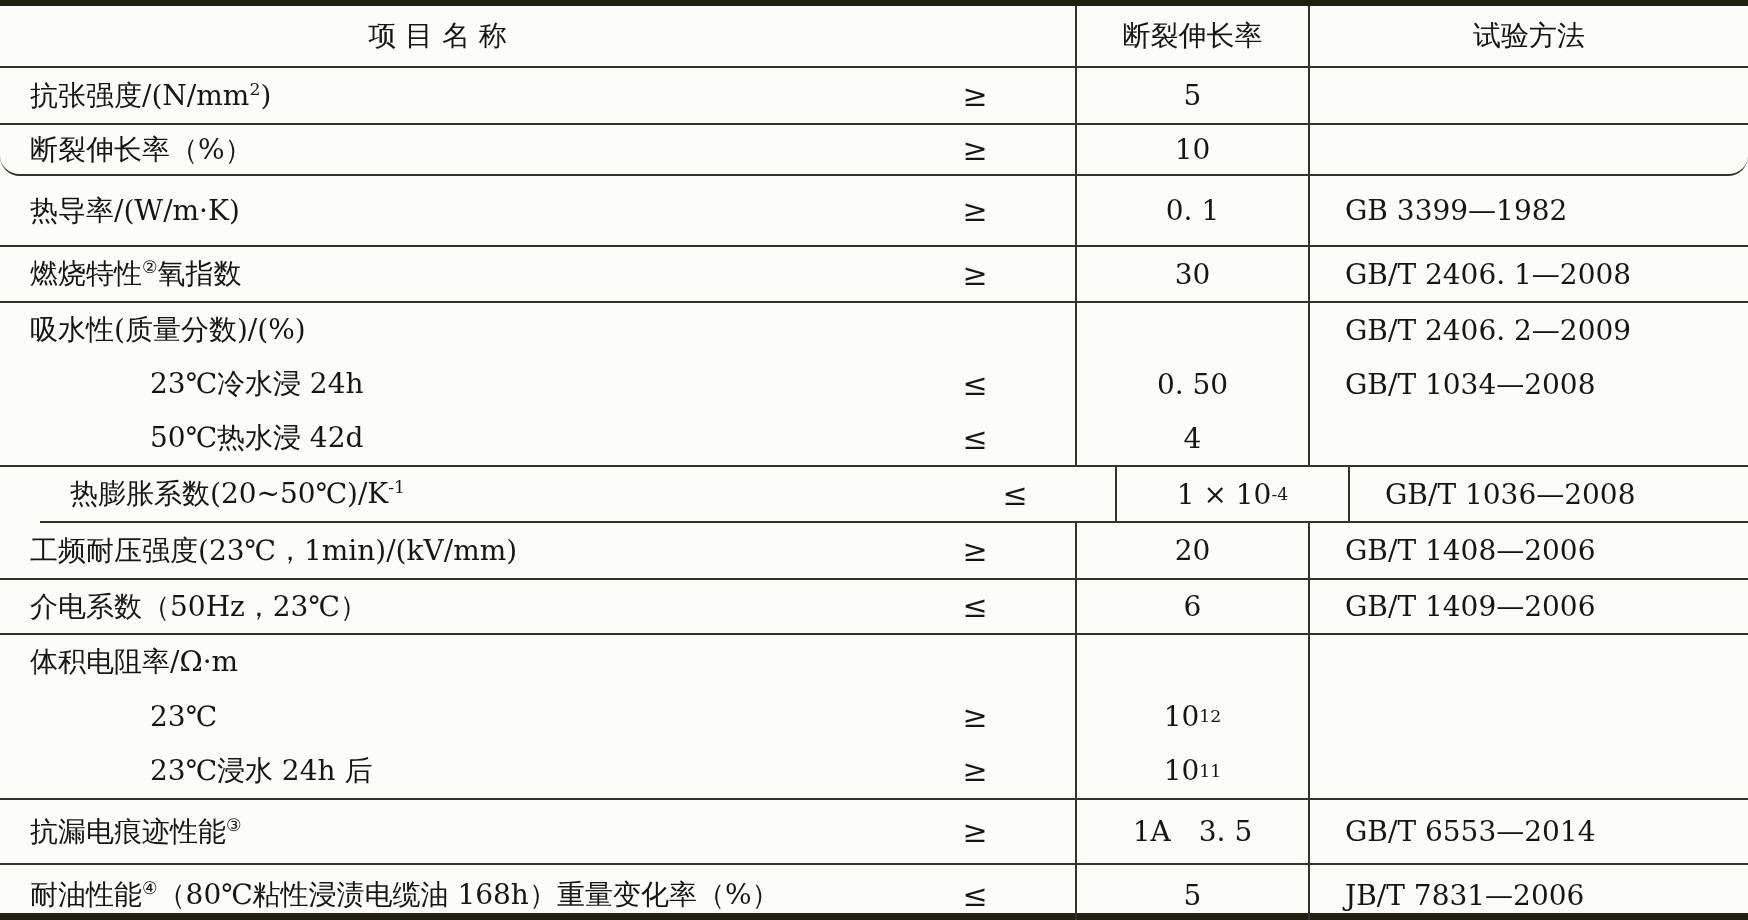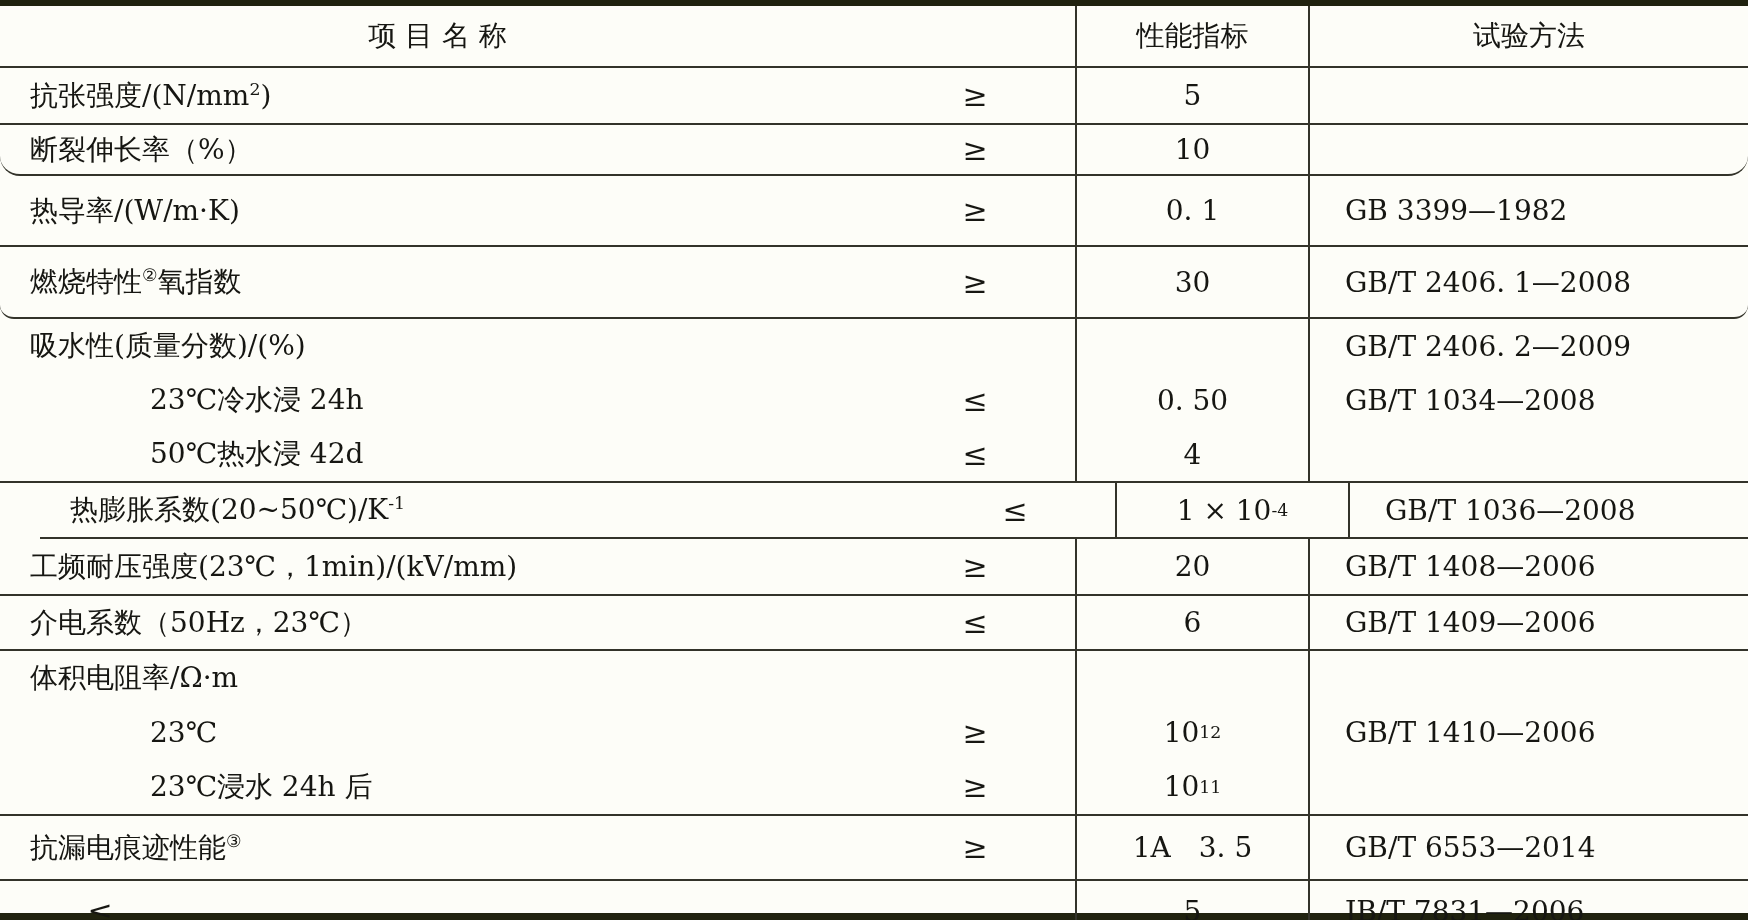--- a/index.html
+++ b/index.html
@@ -54,21 +54,21 @@
 <div class="table">
 
   <div class="row head">
     <div class="c1">
       <div class="line">
         <span class="txt">项 目 名 称</span>
         <span class="sym"></span>
       </div>
     </div>
     <div class="c2">
-      <div class="line">性能指标</div>
+      <div class="line">断裂伸长率</div>
     </div>
     <div class="c3">
       <div class="line center">试验方法</div>
     </div>
   </div>
 
   <div id="rows" style="display: contents;">
   <div class="row" style="height: 57px;">
     <div class="c1">
           <div class="line">
@@ -107,21 +107,21 @@
           </div>
         </div>
     <div class="c2">
           <div class="line">0. 1</div>
         </div>
     <div class="c3">
           <div class="line">GB 3399—1982</div>
         </div>
   </div>
 
-  <div class="row" style="height: 72px; border-radius: 14px;">
+  <div class="row" style="height: 56px;">
     <div class="c1">
           <div class="line">
             <span class="txt">燃烧特性<sup>②</sup>氧指数</span>
             <span class="sym">≥</span>
           </div>
         </div>
     <div class="c2">
           <div class="line">30</div>
         </div>
     <div class="c3">
@@ -214,45 +214,41 @@
           <div class="line">
             <span class="txt ind">23℃浸水 24h 后</span>
             <span class="sym">≥</span>
           </div>
         </div>
     <div class="c2">
           <div class="line"></div>
           <div class="line">10<sup>12</sup></div>
           <div class="line">10<sup>11</sup></div>
         </div>
-    <div class="c3">
-          <div class="line"></div>
-          <div class="line">GB/T 1410—2006</div>
-          <div class="line"></div>
-        </div>
   </div>
 
   <div class="row" style="height: 65px;">
     <div class="c1">
           <div class="line">
             <span class="txt">抗漏电痕迹性能<sup>③</sup></span>
             <span class="sym">≥</span>
           </div>
         </div>
     <div class="c2">
           <div class="line">1A 3. 5</div>
         </div>
     <div class="c3">
           <div class="line">GB/T 6553—2014</div>
         </div>
   </div>
 
   <div class="row" style="height: 60px;">
     <div class="c1">
           <div class="line">
+            <span class="txt">耐油性能<sup>④</sup>（80℃粘性浸渍电缆油 168h）重量变化率（%）</span>
             <span class="sym">≤</span>
           </div>
         </div>
     <div class="c2">
           <div class="line">5</div>
         </div>
     <div class="c3">
           <div class="line">JB/T 7831—2006</div>
         </div>
   </div>

